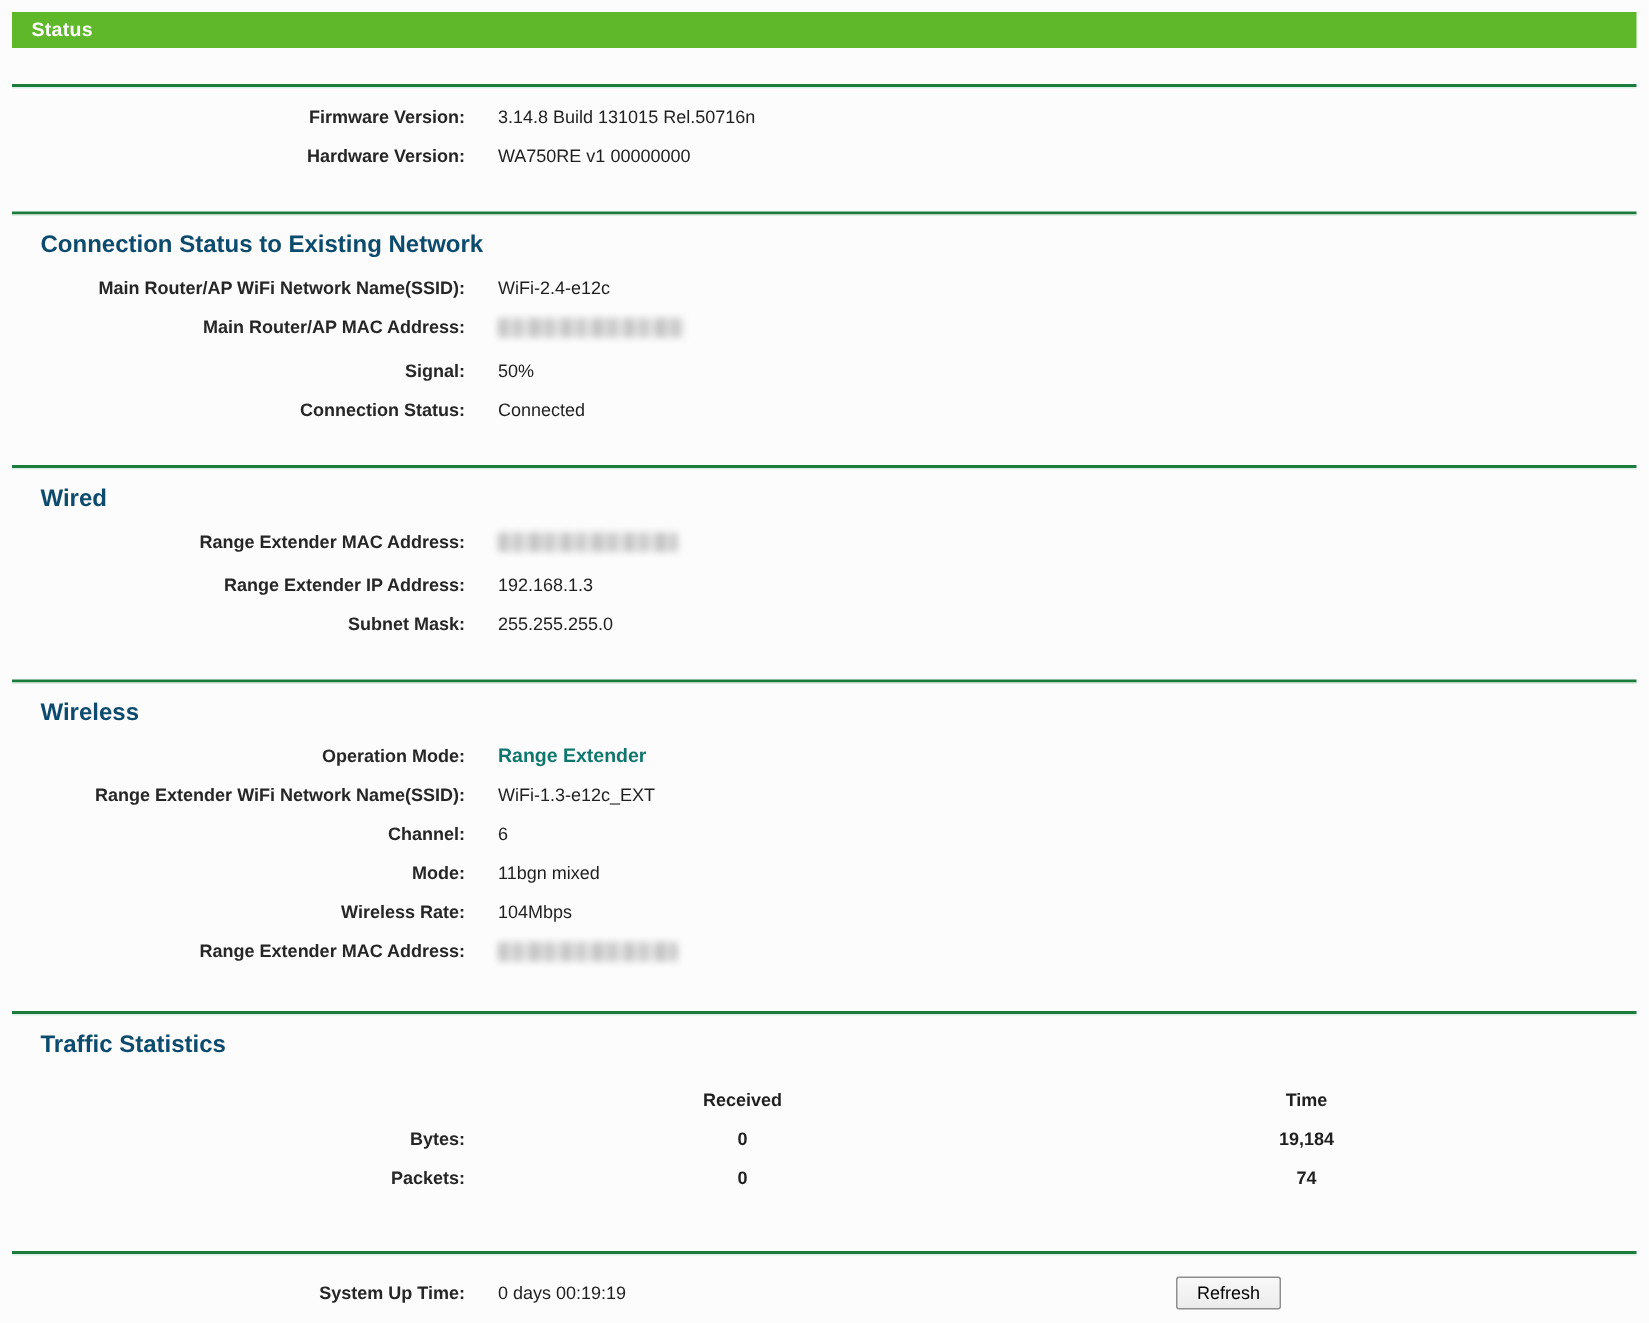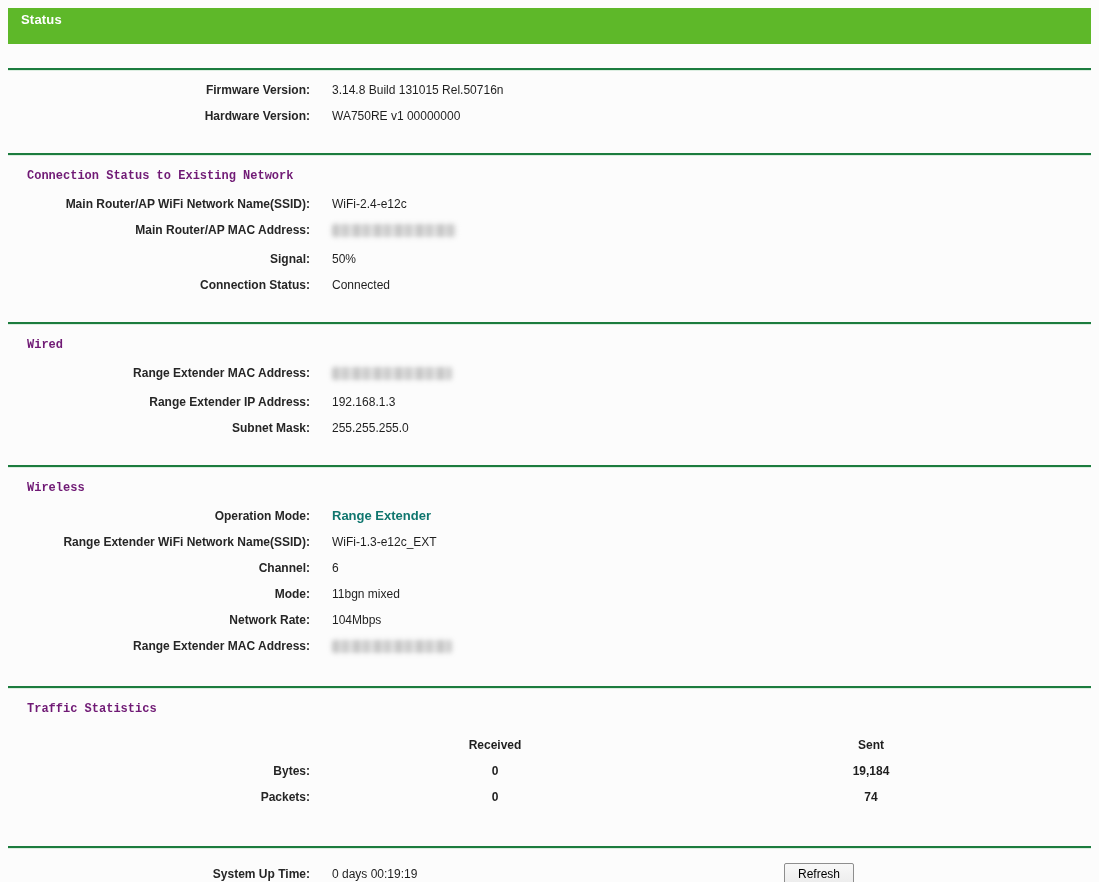--- a/index.html
+++ b/index.html
@@ -8,21 +8,21 @@
 
   .page {
     width: 1099px;
     min-height: 882px;
     background: #fcfcfc;
     padding: 8px 8px 0 8px;
   }
 
   
   .title-bar {
-    height: 36px;
+    height: 24px;
     background: #5eb829;
     color: #ffffff;
     font-size: 13px;
     font-weight: bold;
     line-height: 24px;
     padding-left: 13px;
     letter-spacing: 0.2px;
   }
 
   
@@ -32,27 +32,26 @@
     border-bottom: 1px solid #dceee1;
     background: transparent;
   }
   .sep-after-title { margin-top: 24px; }
 
   .section { padding: 0; }
   .section-pad-top { padding-top: 12px; }
   .section-pad-bottom { padding-bottom: 30px; }
 
   .section-heading {
-    font-size: 12px;
-    font-weight: bold;
-    color: #701a75;
+    font-size: 16px;
+    font-weight: bold;
+    color: #0c4a6e;
     padding: 11px 0 0 19px;
     line-height: 18px;
     margin-bottom: 12px;
-    font-family: Liberation Mono, monospace;
   }
   .heading-gap-lg { margin-bottom: 20px; }
 
   .row {
     display: flex;
     align-items: flex-start;
     line-height: 14px;
     margin-bottom: 12px;
     font-size: 12px;
   }
@@ -202,37 +201,37 @@
     </div>
     <div class="row">
       <div class="lbl">Channel:</div>
       <div class="val">6</div>
     </div>
     <div class="row">
       <div class="lbl">Mode:</div>
       <div class="val">11bgn mixed</div>
     </div>
     <div class="row">
-      <div class="lbl">Network Rate:</div>
+      <div class="lbl">Wireless Rate:</div>
       <div class="val">104Mbps</div>
     </div>
     <div class="row">
       <div class="lbl">Range Extender MAC Address:</div>
       <div class="val"><span class="redacted-blur"></span></div>
     </div>
   </div>
 
   <div class="sep"></div>
 
   <div class="section section-pad-bottom">
     <div class="section-heading heading-gap-lg">Traffic Statistics</div>
     <div class="t-row">
       <div class="t-label"></div>
       <div class="t-recv">Received</div>
-      <div class="t-sent">Sent</div>
+      <div class="t-sent">Time</div>
     </div>
     <div class="t-row">
       <div class="t-label">Bytes:</div>
       <div class="t-recv">0</div>
       <div class="t-sent">19,184</div>
     </div>
     <div class="t-row">
       <div class="t-label">Packets:</div>
       <div class="t-recv">0</div>
       <div class="t-sent">74</div>

